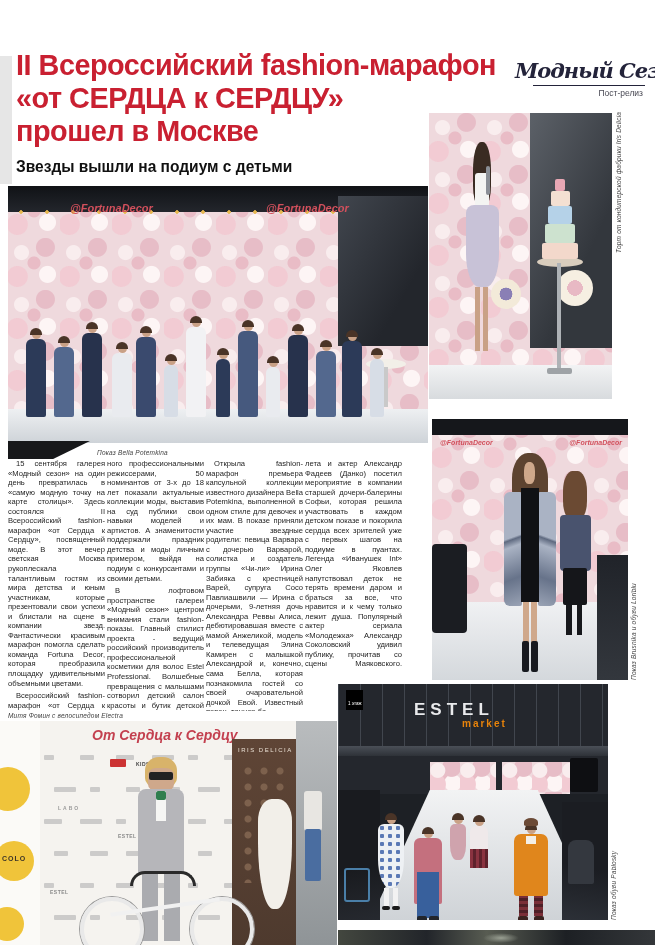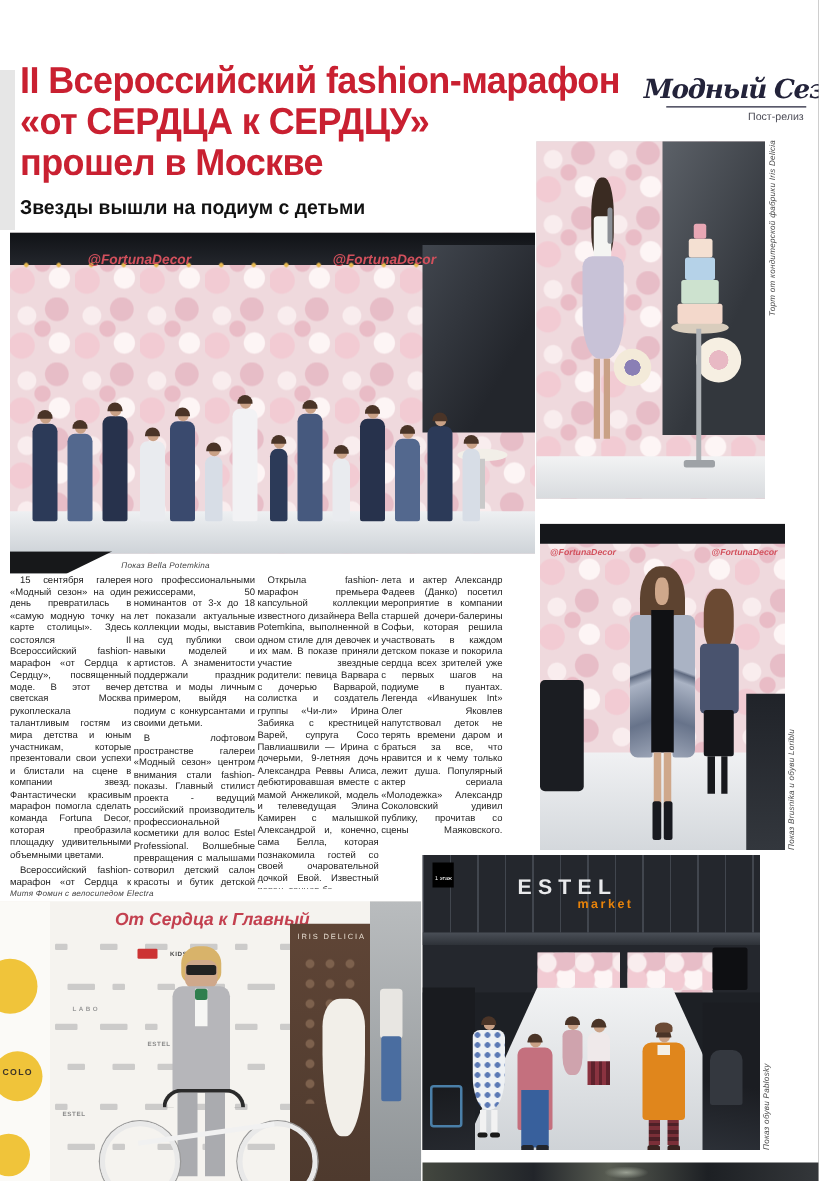--- a/index.html
+++ b/index.html
@@ -195,21 +195,21 @@
   <div class="cap" style="left:8px;top:712px;">Митя Фомин с велосипедом Electra</div>
   <div class="photo" style="left:0;top:721px;width:337px;height:224px;background:#f5f3ef;">
 
     <div style="position:absolute;left:0;top:0;width:40px;height:100%;background:#fbfaf7;">
       <div style="position:absolute;left:-14px;top:46px;width:44px;height:44px;border-radius:50%;background:#f0c43a;"></div>
       <div style="position:absolute;left:-6px;top:120px;width:40px;height:40px;border-radius:50%;background:#f0c43a;"></div>
       <span style="position:absolute;left:2px;top:134px;font-size:7px;font-weight:bold;color:#3c3428;letter-spacing:1px;">COLO</span>
       <div style="position:absolute;left:-10px;top:186px;width:34px;height:34px;border-radius:50%;background:#f0c43a;"></div>
     </div>
 
-    <span class="overlay-script" style="left:92px;top:6px;font-size:14px;color:#c3404f;">От Сердца к Главный</span>
+    <span class="overlay-script" style="left:92px;top:6px;font-size:14px;color:#c3404f;">От Сердца к Сердцу</span>
 
     <div id="wallChips" style="position:absolute;left:44px;top:30px;width:250px;height:190px;">
         <div class="chip" style="left: 0px; top: 4px; width: 10px; height: 5px;"></div>
         <div class="chip" style="left: 36px; top: 4px; width: 14px; height: 5px;"></div>
         <div class="chip" style="left: 72px; top: 4px; width: 18px; height: 5px;"></div>
         <div class="chip" style="left: 108px; top: 4px; width: 22px; height: 5px;"></div>
         <div class="chip" style="left: 144px; top: 4px; width: 10px; height: 5px;"></div>
         <div class="chip" style="left: 180px; top: 4px; width: 14px; height: 5px;"></div>
         <div class="chip" style="left: 216px; top: 4px; width: 18px; height: 5px;"></div>
         <div class="chip" style="left: 10px; top: 36px; width: 22px; height: 5px;"></div>

